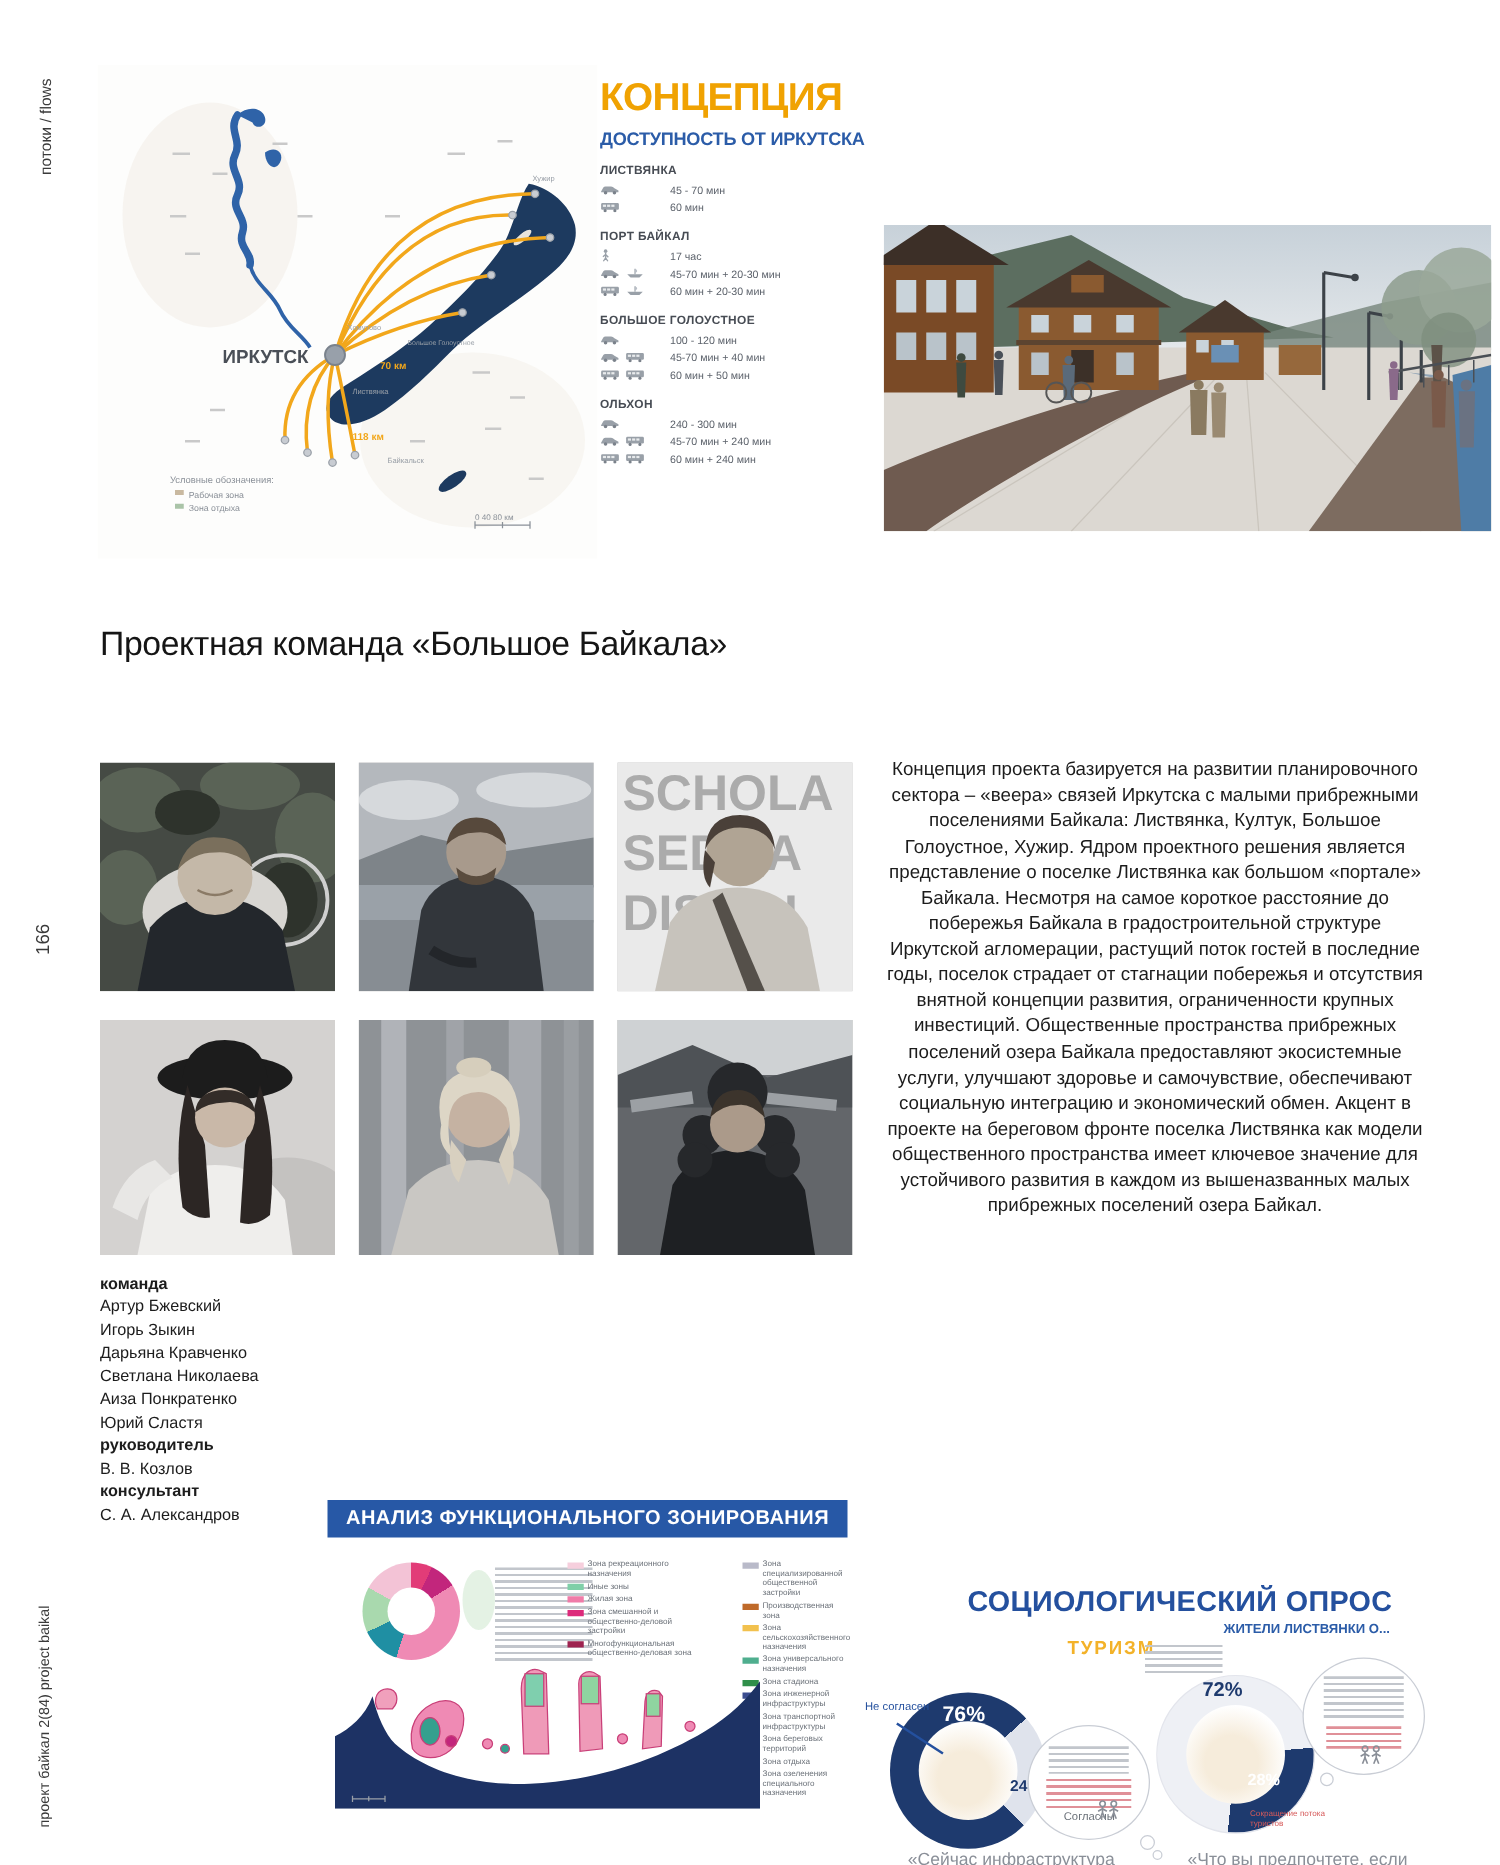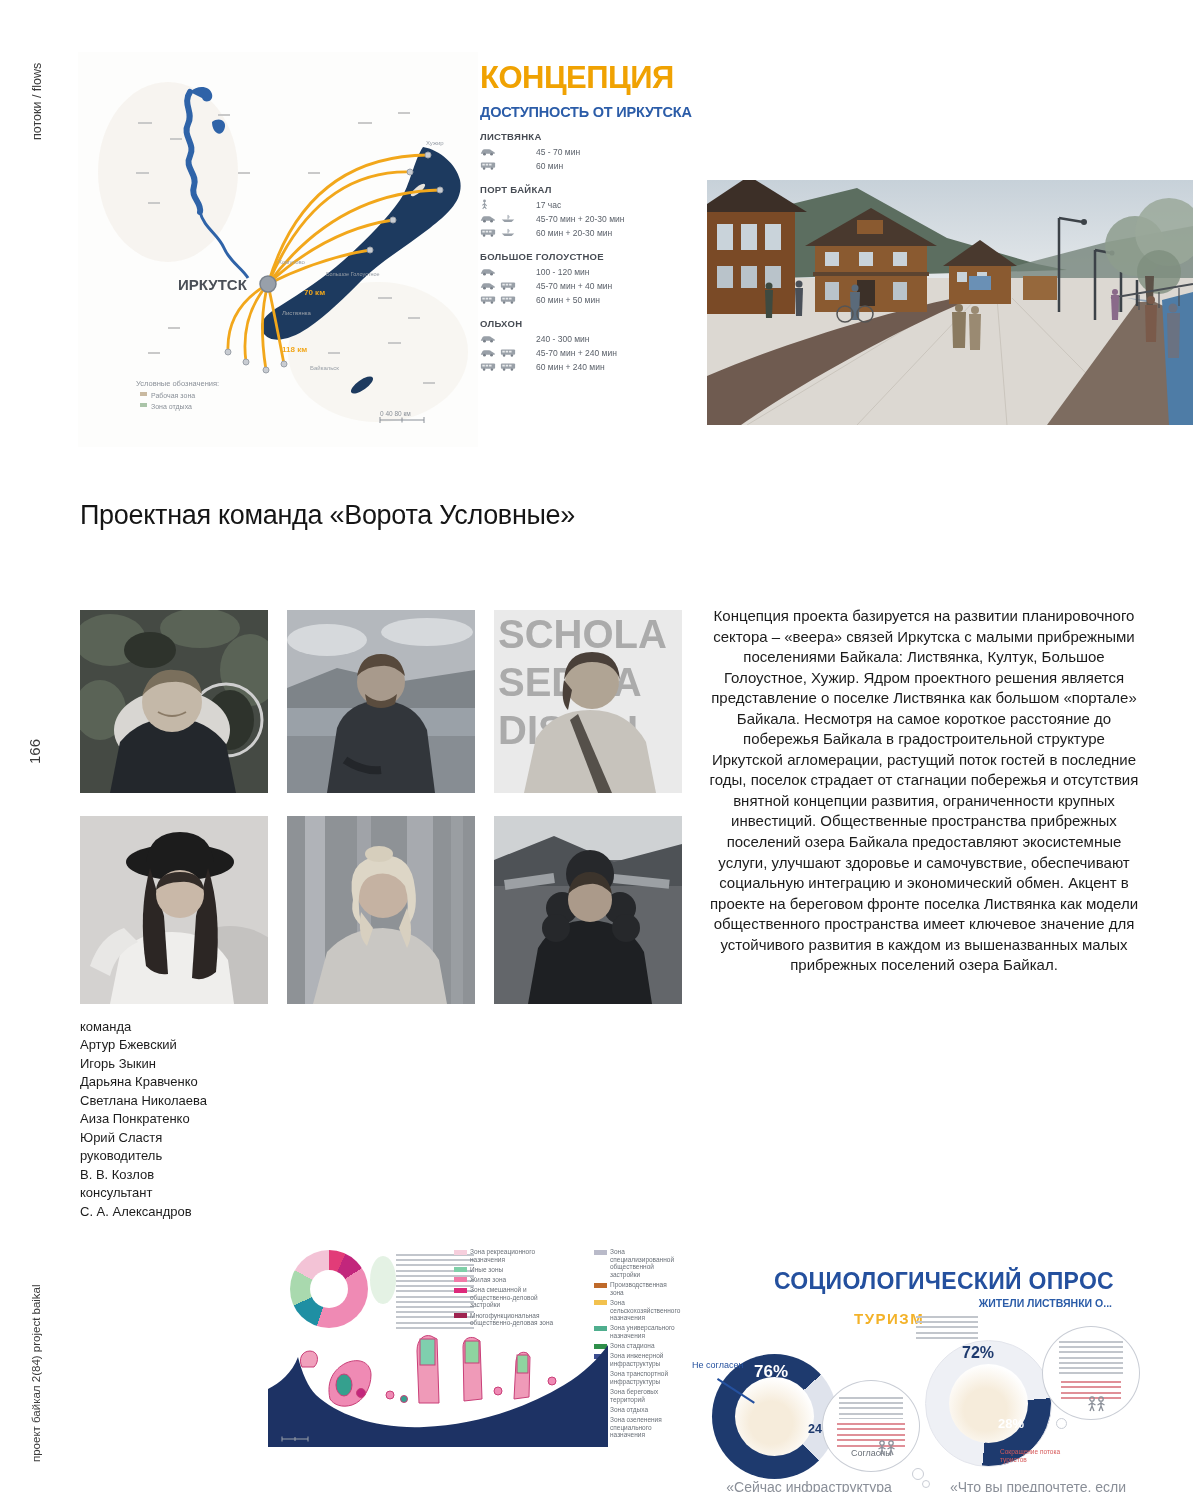--- a/index.html
+++ b/index.html
@@ -35,21 +35,21 @@
   .photos{left:80px;top:610px;width:606px;display:grid;grid-template-columns:188px 188px 188px;
           grid-template-rows:183px 188px;column-gap:19px;row-gap:23px;}
   .photo{background:#ccc;overflow:hidden;}
   .photo svg{display:block;}
 
   
   .concept{left:707px;top:606px;width:434px;font-size:15px;line-height:1.37;color:#1c1c1c;text-align:center;}
 
   
   .team{left:80px;top:1018px;font-size:13px;line-height:1.42;color:#1c1c1c;}
-  .team .b{font-weight:normal;}
+  .team .b{font-weight:bold;}
 
   
   .zoning{left:262px;top:1200px;width:420px;height:270px;}
   .z-bar{width:416px;height:30px;background:#2758a6;color:#fff;font-weight:bold;font-size:16px;
          display:flex;align-items:center;justify-content:center;letter-spacing:.4px;}
   .z-donut{left:28px;top:50px;width:78px;height:78px;border-radius:50%;
      background:conic-gradient(from 0deg,#e23c78 0 7%,#c2267c 7% 16%,#ef8ab4 16% 55%,#1f8fa3 55% 68%,#a9d9ae 68% 83%,#f3c3d6 83% 100%);}
   .z-donut::after{content:"";position:absolute;inset:20px;background:#fff;border-radius:50%;}
   .greenblob{left:108px;top:56px;width:26px;height:48px;background:#d9ecd9;border-radius:50%;opacity:.7;}
   .blurlines{background:repeating-linear-gradient(to bottom,#c2c6cc 0 2px,transparent 2px 5.2px);}
@@ -472,21 +472,21 @@
             <path d="M460 133 L473 133 L472 178 L461 178 Z"></path>
           </g>
         <g fill="#8a6a8a">
             <circle cx="408" cy="112" r="3"></circle>
             <path d="M404 115 L412 115 L411 140 L405 140 Z"></path>
           </g>
       </g>
     </svg>
   </div>
 
-  <div class="abs h1">Проектная команда «Ворота Условные»</div>
+  <div class="abs h1">Проектная команда «Большое Байкала»</div>
 
   <div class="abs photos">
     <div class="photo">
       <svg width="188" height="183" viewBox="0 0 188 183">
         <rect width="188" height="183" fill="#454a44"></rect>
         <g fill="#5a6356">
             <ellipse cx="30" cy="30" rx="36" ry="26"></ellipse>
             <ellipse cx="120" cy="18" rx="40" ry="20"></ellipse>
             <ellipse cx="170" cy="60" rx="30" ry="36"></ellipse>
             <ellipse cx="20" cy="100" rx="26" ry="30"></ellipse>
@@ -597,20 +597,21 @@
     <div>Светлана Николаева</div>
     <div>Аиза Понкратенко</div>
     <div>Юрий Сластя</div>
     <div class="b">руководитель</div>
     <div>В. В. Козлов</div>
     <div class="b">консультант</div>
     <div>С. А. Александров</div>
   </div>
 
   <div class="abs zoning">
+    <div class="z-bar">АНАЛИЗ ФУНКЦИОНАЛЬНОГО ЗОНИРОВАНИЯ</div>
     <div class="abs greenblob"></div>
     <div class="abs z-donut"></div>
     <div class="abs blurlines" style="left:134px;top:54px;width:78px;height:78px;"></div>
 
     <div class="lg-col" style="left:192px;top:48px;width:112px;">
       <div class="lg-item">
           <span class="sw" style="background: rgb(246, 207, 221);"></span>
           <span>Зона рекреационного назначения</span>
         </div>
       <div class="lg-item">

